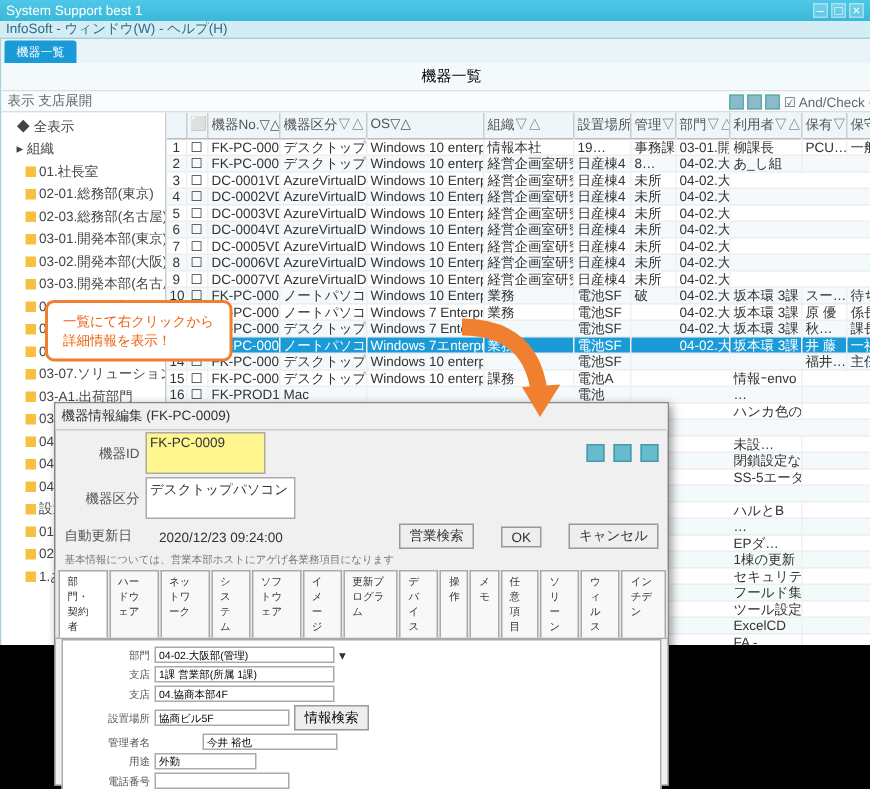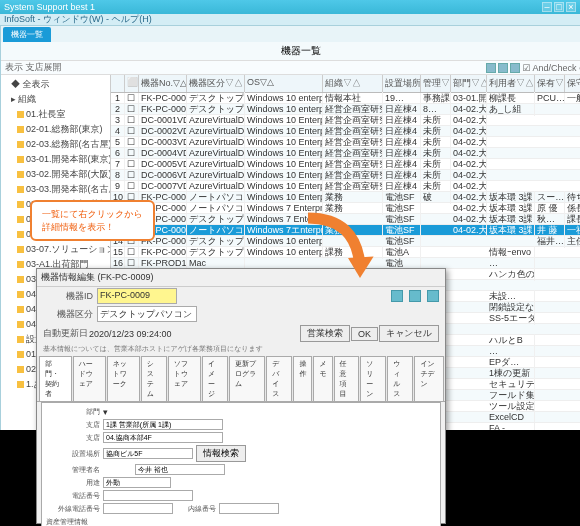--- a/index.html
+++ b/index.html
@@ -46,23 +46,23 @@
 .c9{width:48px}
 .c10{width:30px}
 .c11{width:36px}
 .callout{position:absolute;top:200px;left:30px;background:#fff;border:2px solid #f08030;border-radius:6px;padding:6px 10px;font-size:11px;color:#f06010;z-index:5;line-height:1.4}
 .arrow{position:absolute;top:210px;left:300px;width:80px;height:80px;z-index:4}
 .arrow svg{width:100%;height:100%}
 .dialog{position:absolute;top:268px;left:36px;width:410px;height:256px;background:#f0f0f0;border:1px solid #888;box-shadow:2px 2px 6px rgba(0,0,0,.4);z-index:3;font-size:8px;color:#333}
 .dlgtitle{background:#f0f0f0;padding:2px 4px;border-bottom:1px solid #ccc;font-size:9px}
 .dlgrow{display:flex;align-items:center;padding:1px 6px;gap:4px}
 .dlglbl{width:50px;text-align:right;color:#555}
-.dlginp{border:1px solid #aaa;background:#fff;padding:1px 2px;height:16px}
+.dlginp{border:1px solid #aaa;background:#fff;padding:1px 2px;height:28px}
 .dlginp.hl{background:#fff68f}
-.dlgbtns{display:flex;gap:1px;padding:2px 6px;justify-content:space-between;align-items:center}
+.dlgbtns{display:flex;gap:18px;padding:2px 6px;justify-content:space-between;align-items:center}
 .dbtn{border:1px solid #999;background:#eee;padding:1px 6px;cursor:pointer}
 .dtabs{display:flex;background:#e8e8e8;border-bottom:1px solid #aaa;padding-left:2px;margin-top:2px}
 .dtab{padding:2px 5px;border:1px solid #aaa;border-bottom:none;background:#f8f8f8;margin-right:1px;cursor:pointer;font-size:7px}
 .dtab.active{background:#fff}
 .dlgbody{background:#fff;border:1px solid #aaa;margin:0 4px 4px;padding:4px;height:168px;overflow:hidden}
 .fld{display:flex;align-items:center;margin-bottom:2px;gap:3px}
 .fld .l{width:54px;text-align:right;color:#555;font-size:7px}
 .fld input,.fld select{border:1px solid #aaa;padding:0 2px;height:11px;font-size:7px}
 .sect{font-size:7px;color:#555;margin:3px 0 1px}
 .ficon{display:inline-block;width:12px;height:12px;background:#6bc;margin-left:2px;border:1px solid #49a}
@@ -639,20 +639,21 @@
       <div class="dtab">操作</div>
       <div class="dtab">メモ</div>
       <div class="dtab">任意項目</div>
       <div class="dtab">ソリーン</div>
       <div class="dtab">ウィルス</div>
       <div class="dtab">インチデン</div>
     </div>
   <div class="dlgbody">
     <div class="fld">
         <span class="l">部門</span>
+        <input class="hl" style="width: 120px;" value="04-02.大阪部(管理)">
         <span style="width:10px">▾</span>
       </div>
     <div class="fld">
         <span class="l">支店</span>
         <input style="width: 120px;" value="1課 営業部(所属 1課)">
       </div>
     <div class="fld">
         <span class="l">支店</span>
         <input style="width: 120px;" value="04.協商本部4F">
       </div>

